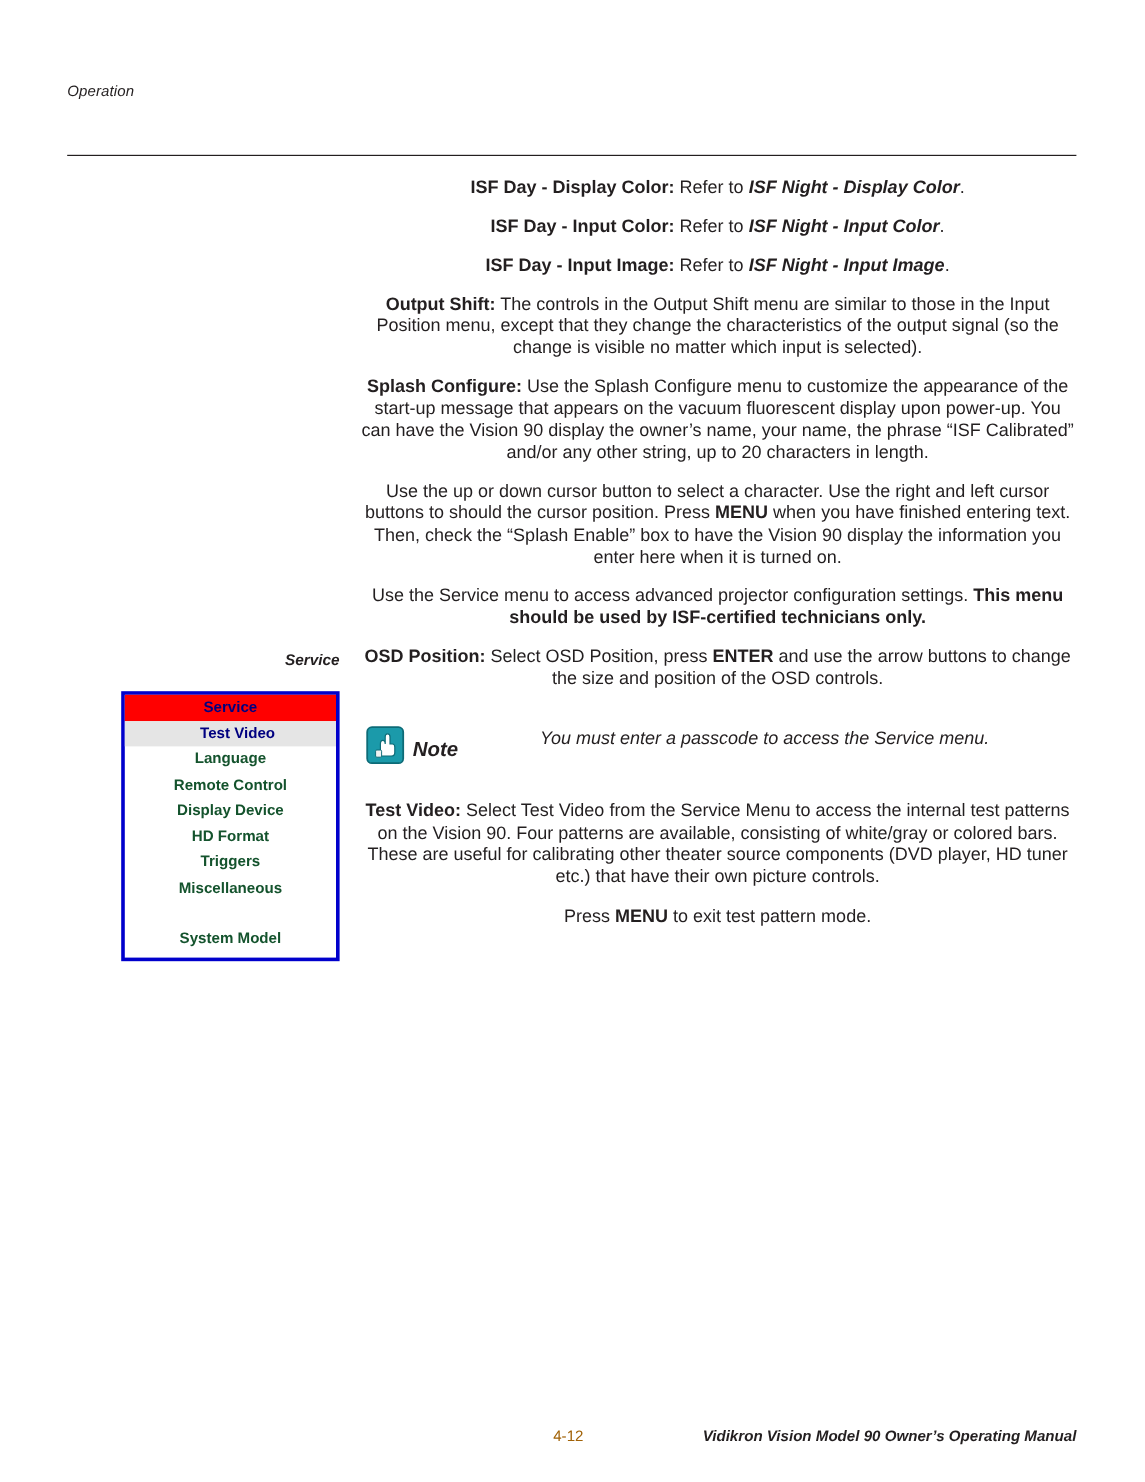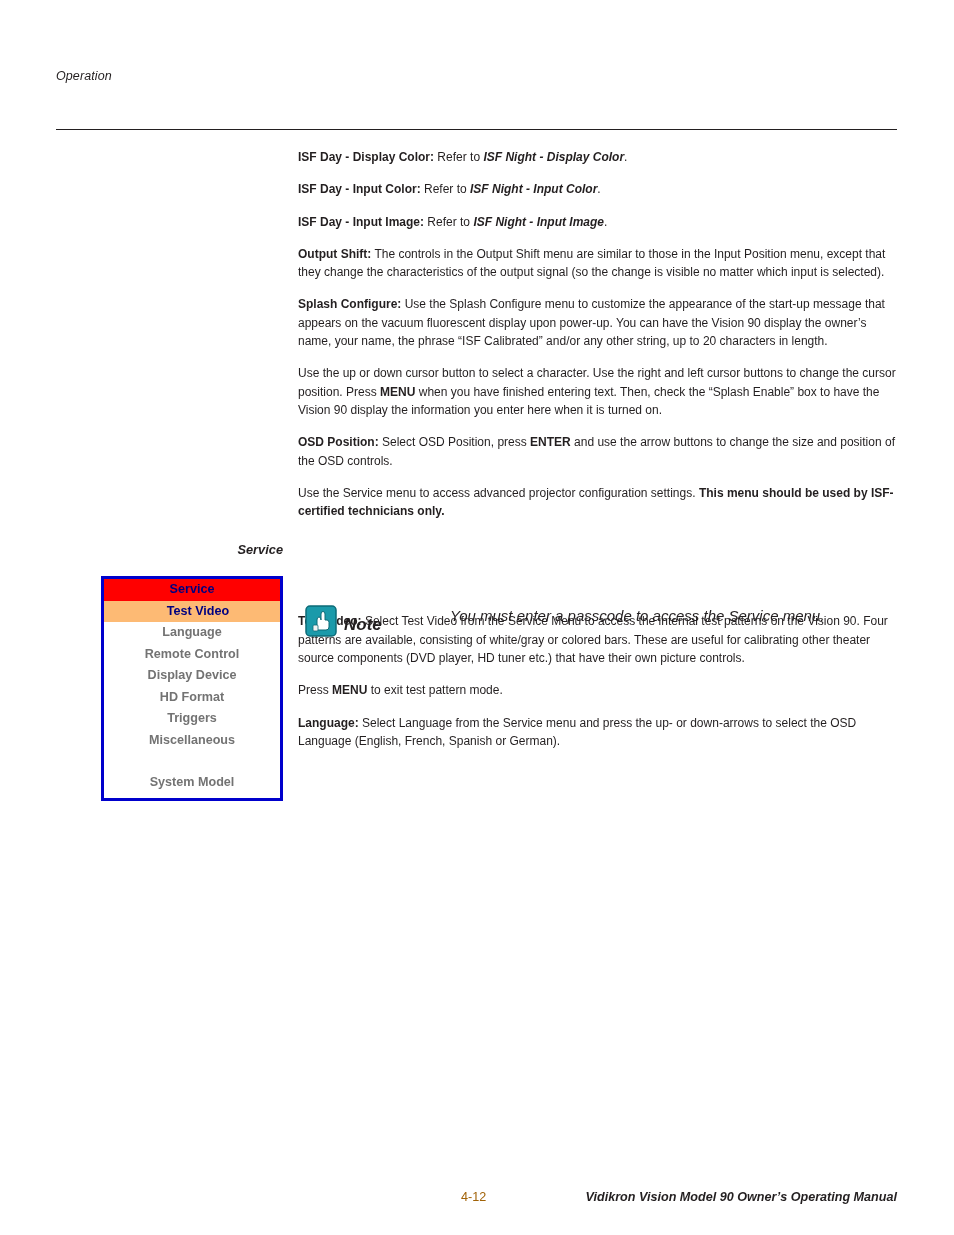--- a/index.html
+++ b/index.html
@@ -40,25 +40,25 @@
     background: #231f20;
   }
   
   .body-col {
     position: absolute;
     left: 298px;
     top: 124px;
     width: 600px;
   }
   .para {
-    font-size: 12px;
+    font-size: 15px;
     line-height: 18.3px;
     color: #231f20;
     margin: 0 0 14px 0;
-    text-align: left;
+    text-align: center;
   }
   .b { font-weight: bold; }
   .bi { font-weight: bold; font-style: italic; }
   
   .margin-head {
     position: absolute;
     left: 205px;
     top: 518px;
     width: 78px;
     text-align: right;
@@ -77,28 +77,28 @@
     border: 3px solid #0000cc;
     background: #ffffff;
     box-sizing: border-box;
   }
   .osd-row {
     height: 21.5px;
     line-height: 21.5px;
     text-align: center;
     font-weight: bold;
     font-size: 12.6px;
-    color: #737373;
+    color: #14532d;
   }
   .osd-row.service-title {
     background: #ff0000;
     color: #000080;
   }
   .osd-row.test-video {
-    background: #fdba74;
+    background: #e5e5e5;
     color: #000080;
     padding-left: 12px;
   }
   .osd-gap { height: 21px; }
   
   .note-wrap {
     position: absolute;
     left: 300px;
     top: 578px;
     width: 600px;
@@ -172,44 +172,41 @@
 
     <p class="para">
       <span class="b">Output Shift:</span><span> The controls in the Output Shift menu are similar to those in the Input Position menu, except that they change the characteristics of the output signal (so the change is visible no matter which input is selected).</span>
     </p>
 
     <p class="para">
       <span class="b">Splash Configure:</span><span> Use the Splash Configure menu to customize the appearance of the start-up message that appears on the vacuum fluorescent display upon power-up. You can have the Vision 90 display the owner’s name, your name, the phrase “ISF Calibrated” and/or any other string, up to 20 characters in length.</span>
     </p>
 
     <p class="para">
-      <span>Use the up or down cursor button to select a character. Use the right and left cursor buttons to change the cursor position. Press </span><span class="b">MENU</span><span> when you have finished entering text. Then, check the “Splash Enable” box to have the Vision 90 display the information you enter here when it is turned on.</span>
+      <span>Use the up or down cursor button to select a character. Use the right and left cursor buttons to should the cursor position. Press </span><span class="b">MENU</span><span> when you have finished entering text. Then, check the “Splash Enable” box to have the Vision 90 display the information you enter here when it is turned on.</span>
+    </p>
+
+    <p class="para">
+      <span>Use the Service menu to access advanced projector configuration settings. </span><span class="b">This menu should be used by ISF-certified technicians only.</span>
     </p>
 
     <p class="para">
       <span class="b">OSD Position:</span><span> Select OSD Position, press </span><span class="b">ENTER</span><span> and use the arrow buttons to change the size and position of the OSD controls.</span>
     </p>
 
-    <p class="para">
-      <span>Use the Service menu to access advanced projector configuration settings. </span><span class="b">This menu should be used by ISF-certified technicians only.</span>
-    </p>
-
     <div style="height:78px"></div>
 
     <p class="para">
       <span class="b">Test Video:</span><span> Select Test Video from the Service Menu to access the internal test patterns on the Vision 90. Four patterns are available, consisting of white/gray or colored bars. These are useful for calibrating other theater source components (DVD player, HD tuner etc.) that have their own picture controls.</span>
     </p>
 
     <p class="para">
       <span>Press </span><span class="b">MENU</span><span> to exit test pattern mode.</span>
     </p>
 
-    <p class="para">
-      <span class="b">Language:</span><span> Select Language from the Service menu and press the up- or down-arrows to select the OSD Language (English, French, Spanish or German).</span>
-    </p>
 
   </div>
 
   <div class="margin-head">Service</div>
 
   <div class="osd">
     <div class="osd-row service-title">Service</div>
     <div class="osd-row test-video">Test Video</div>
     <div class="osd-row">Language</div>
     <div class="osd-row">Remote Control</div>

